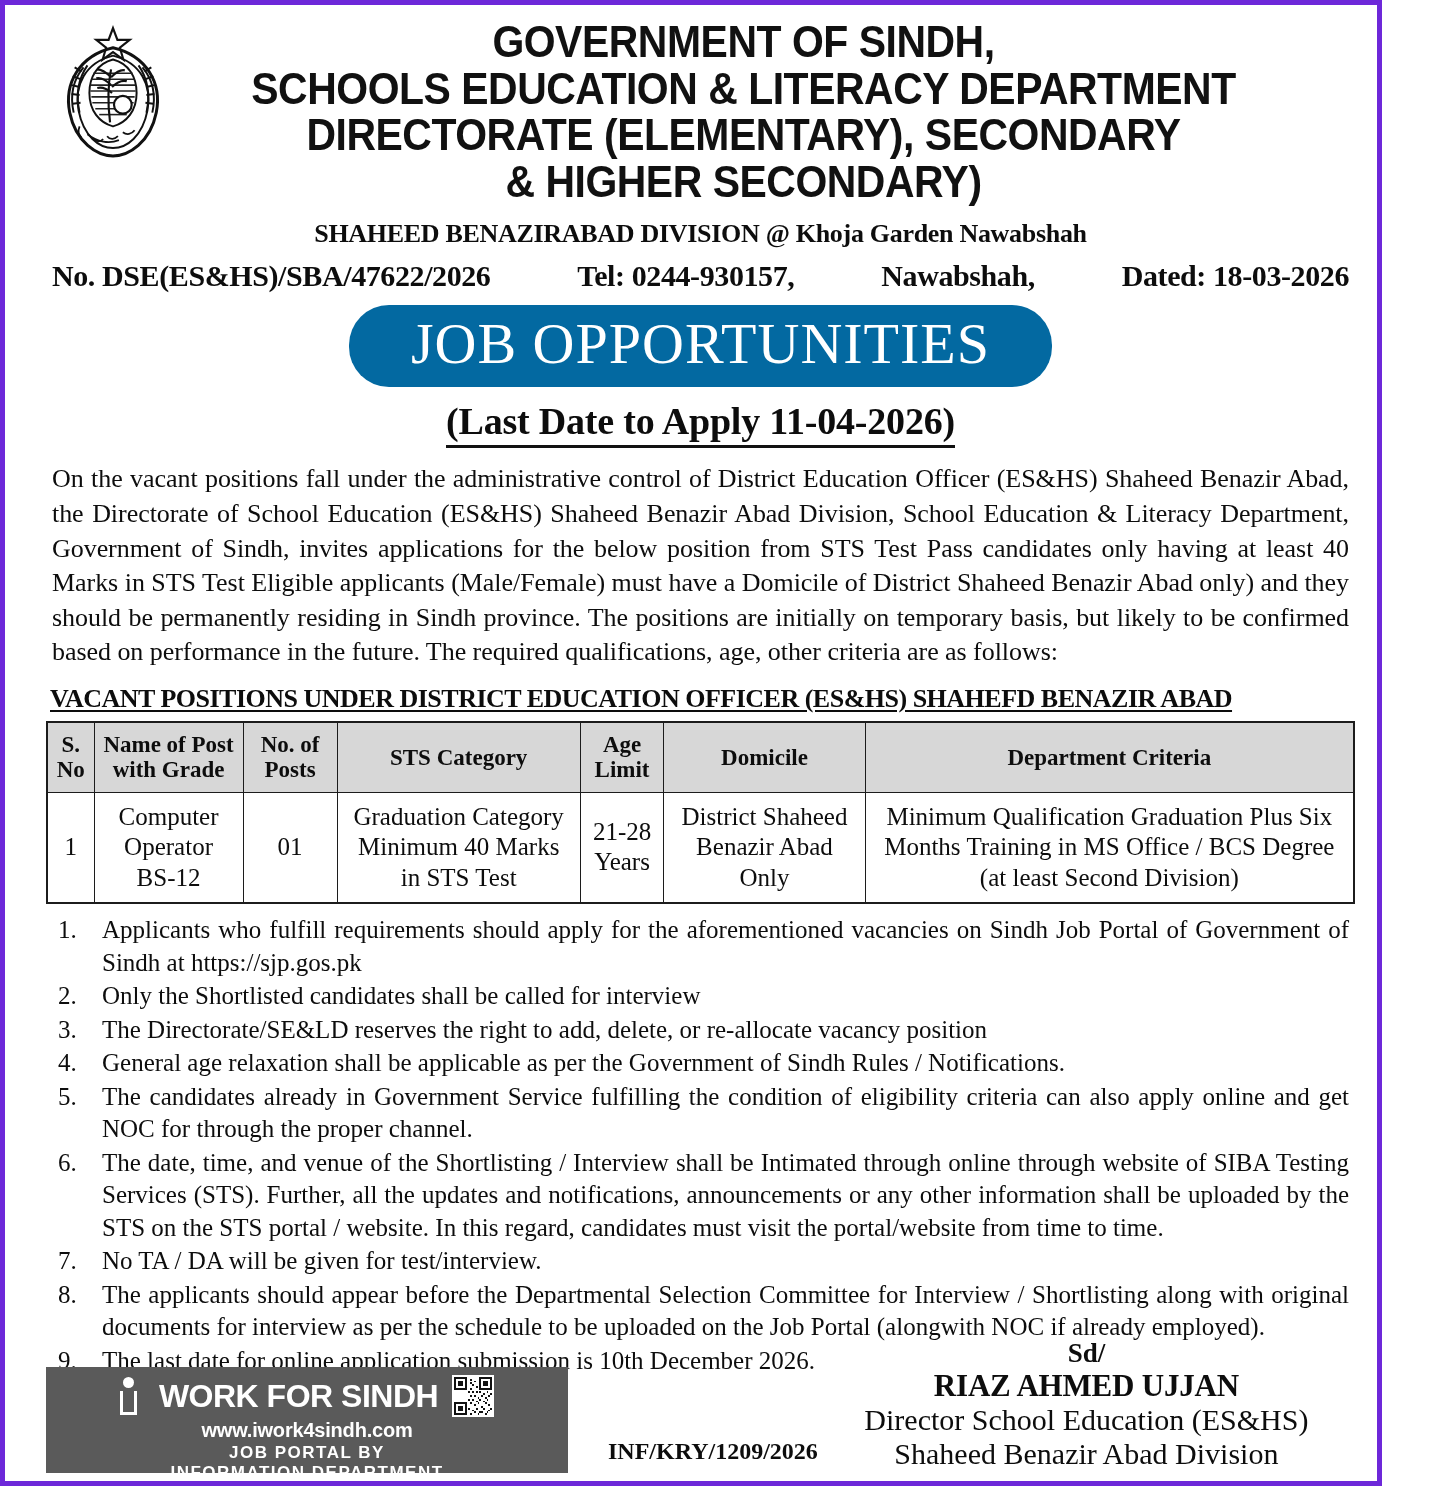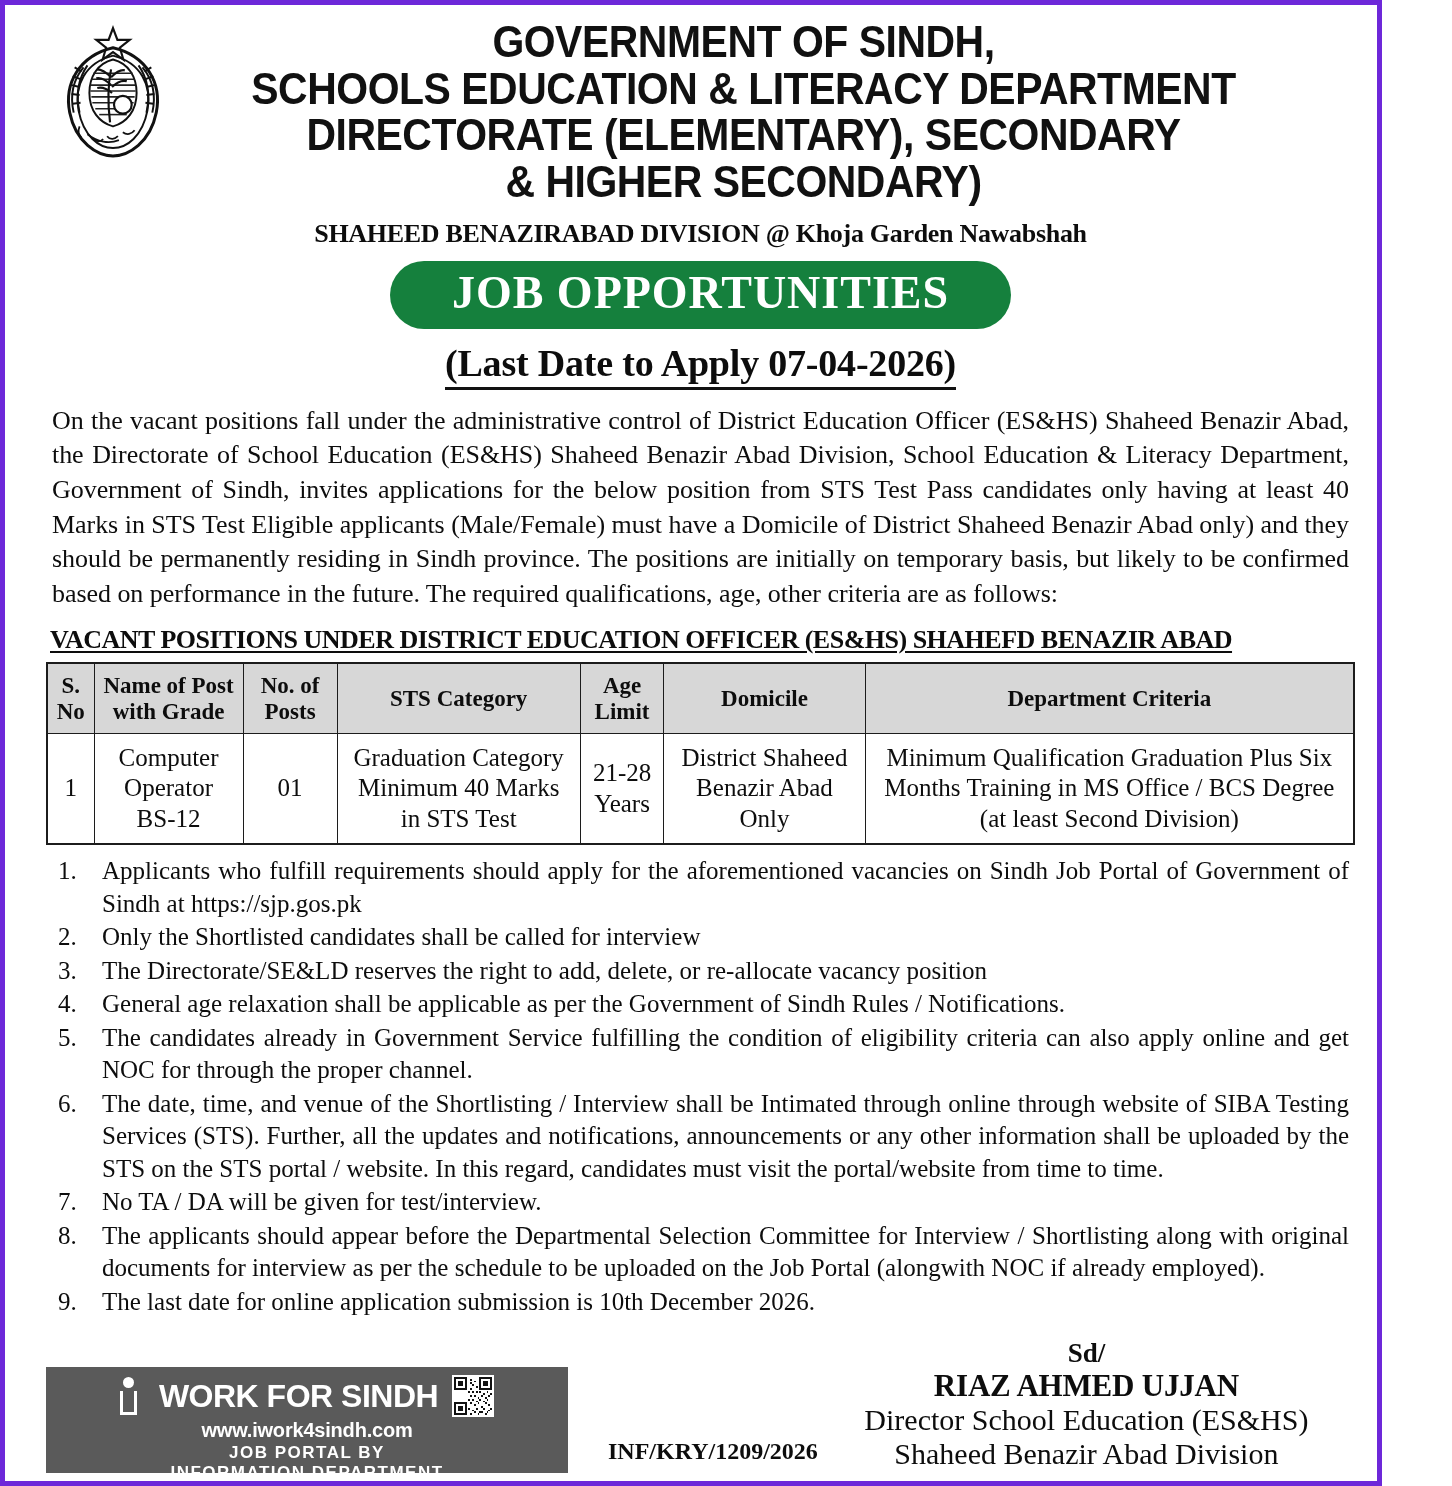--- a/index.html
+++ b/index.html
@@ -82,26 +82,26 @@
     margin-top: 10px;
     padding: 0 6px;
     letter-spacing: -0.4px;
   }
   .ref-row span { white-space: nowrap; }
 
   
   .banner-wrap { text-align: center; margin-top: 12px; }
   .banner-pill {
     display: inline-block;
-    background: #15803d;
+    background: #0369a1;
     color: #ffffff;
     border-radius: 40px;
     padding: 4px 62px 8px 62px;
-    font-size: 46px;
-    font-weight: 700;
+    font-size: 58px;
+    font-weight: 400;
     letter-spacing: 1px;
     line-height: 1.22;
   }
   .last-date {
     text-align: center;
     font-size: 38px;
     font-weight: 700;
     margin-top: 12px;
     letter-spacing: -0.2px;
   }
@@ -333,26 +333,32 @@
       <div class="org-titles">
         <div class="org-line l1">GOVERNMENT OF SINDH,</div>
         <div class="org-line l2">SCHOOLS EDUCATION &amp; LITERACY DEPARTMENT</div>
         <div class="org-line l3">DIRECTORATE (ELEMENTARY), SECONDARY</div>
         <div class="org-line l4">&amp; HIGHER SECONDARY)</div>
       </div>
     </div>
 
     <div class="division-line">SHAHEED BENAZIRABAD DIVISION @ Khoja Garden Nawabshah</div>
 
+    <div class="ref-row">
+      <span>No. DSE(ES&amp;HS)/SBA/47622/2026</span>
+      <span>Tel: 0244-930157,</span>
+      <span>Nawabshah,</span>
+      <span>Dated: 18-03-2026</span>
+    </div>
 
     <div class="banner-wrap">
       <div class="banner-pill">JOB OPPORTUNITIES</div>
     </div>
     <div class="last-date">
-      <span>(Last Date to Apply 07-04-2026)</span>
+      <span>(Last Date to Apply 11-04-2026)</span>
     </div>
 
     <div class="intro">On the vacant positions fall under the administrative control of District Education Officer (ES&amp;HS) Shaheed Benazir Abad, the Directorate of School Education (ES&amp;HS) Shaheed Benazir Abad Division, School Education &amp; Literacy Department, Government of Sindh, invites applications for the below position from STS Test Pass candidates only having at least 40 Marks in STS Test Eligible applicants (Male/Female) must have a Domicile of District Shaheed Benazir Abad only) and they should be permanently residing in Sindh province. The positions are initially on temporary basis, but likely to be confirmed based on performance in the future. The required qualifications, age, other criteria are as follows:</div>
 
     <div class="table-heading">VACANT POSITIONS UNDER DISTRICT EDUCATION OFFICER (ES&amp;HS) SHAHEFD BENAZIR ABAD</div>
 
     <table class="vacancy">
       <colgroup>
         <col style="width:3.6%">
         <col style="width:11.4%">

